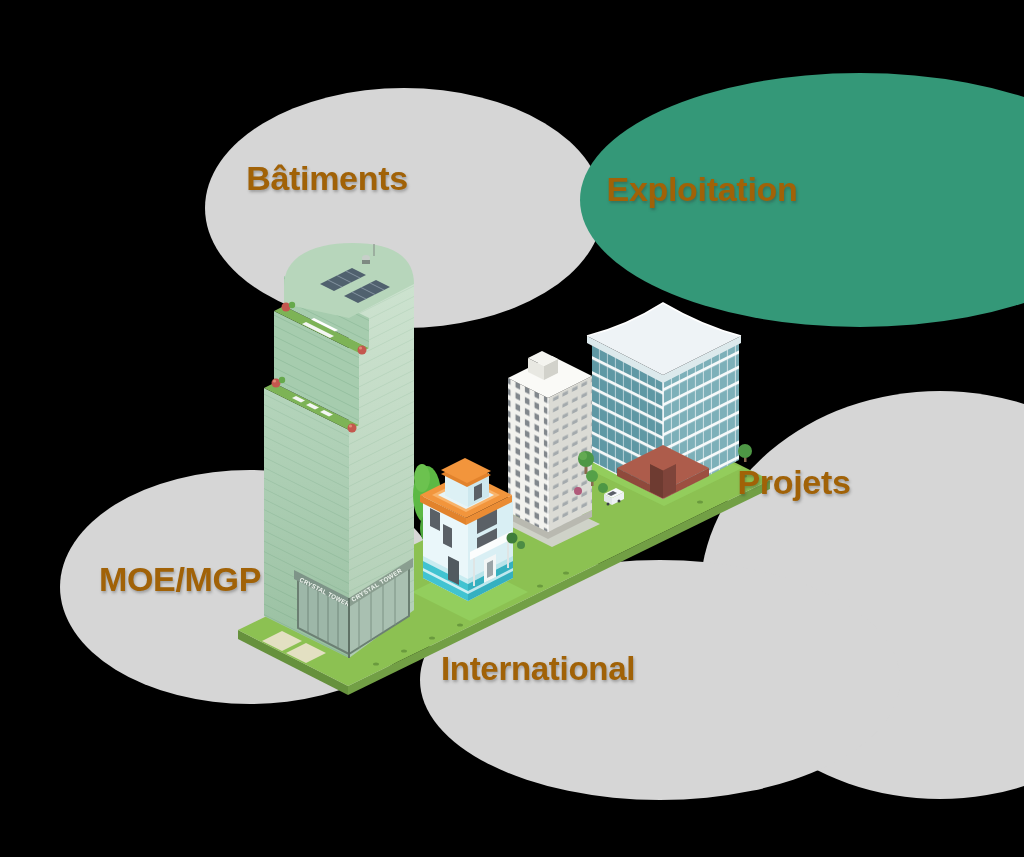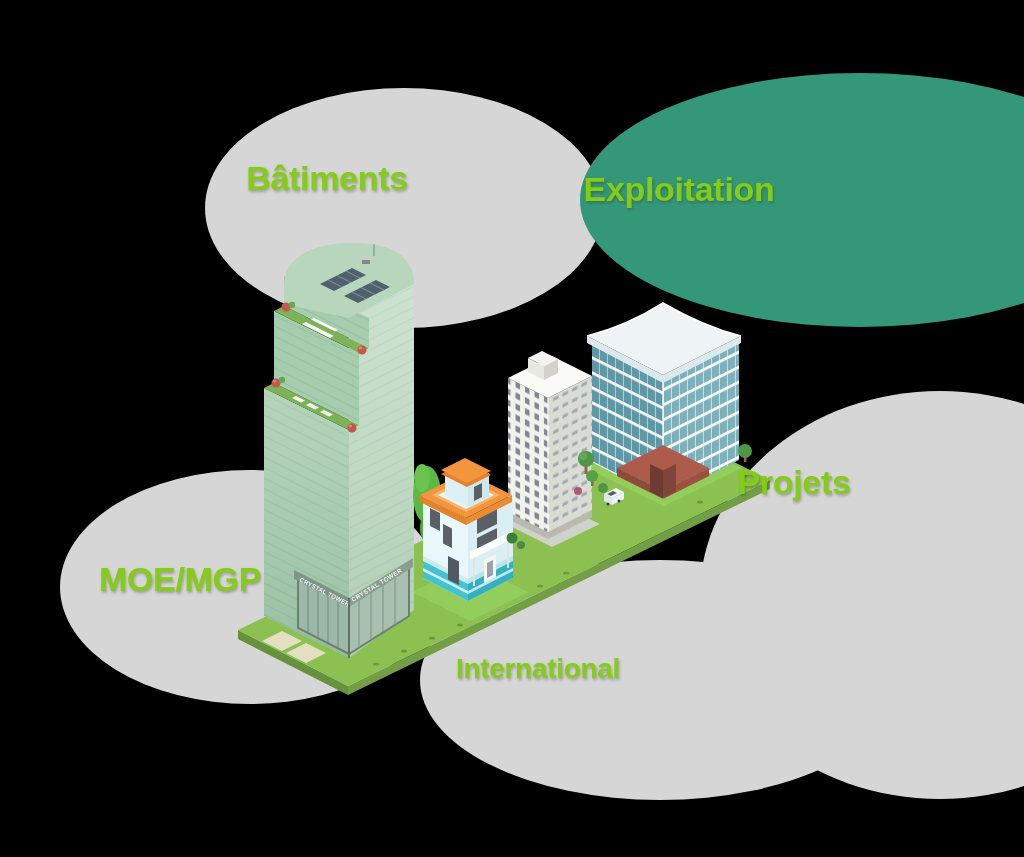--- a/index.html
+++ b/index.html
@@ -1,28 +1,28 @@
 <!DOCTYPE html>
 <html><head>
 <meta charset="utf-8">
 <style>
   html,body{margin:0;padding:0;background:#000;}
   .stage{position:relative;width:1024px;height:857px;overflow:hidden;background:#000;
          font-family:"Liberation Sans","DejaVu Sans",sans-serif;}
   .bubble{position:absolute;border-radius:50%;z-index:1;}
   .city-wrap{position:absolute;left:228px;top:233px;width:552px;height:470px;z-index:2;}
-  .label{position:absolute;z-index:3;text-align:center;color:#84cc16;font-weight:700;
+  .label{position:absolute;z-index:3;text-align:center;color:#a16207;font-weight:700;
          font-size:34px;line-height:42px;letter-spacing:-0.3px;
          text-shadow:1px 2px 3px rgba(50,50,50,0.35);}
   .label .line{display:block;}
   #lbl-batiments{left:197px;top:157px;width:260px;}
-  #lbl-exploitation{left:549px;top:168px;width:260px;}
+  #lbl-exploitation{left:572px;top:168px;width:260px;}
   #lbl-moe{left:50px;top:558px;width:260px;}
   #lbl-projets{left:664px;top:461px;width:260px;}
-  #lbl-international{left:408px;top:648px;width:260px;font-size:28px;}
+  #lbl-international{left:408px;top:648px;width:260px;font-size:33px;}
   #bub-batiments{left:205px;top:88px;width:398px;height:240px;}
   #bub-exploitation{left:580px;top:73px;width:560px;height:254px;}
   #bub-moe{left:60px;top:470px;width:380px;height:234px;}
   #bub-projets{left:700px;top:391px;width:480px;height:408px;}
   #bub-international{left:420px;top:560px;width:480px;height:240px;}
 </style>
 </head>
 <body>
 
 <div class="stage">

